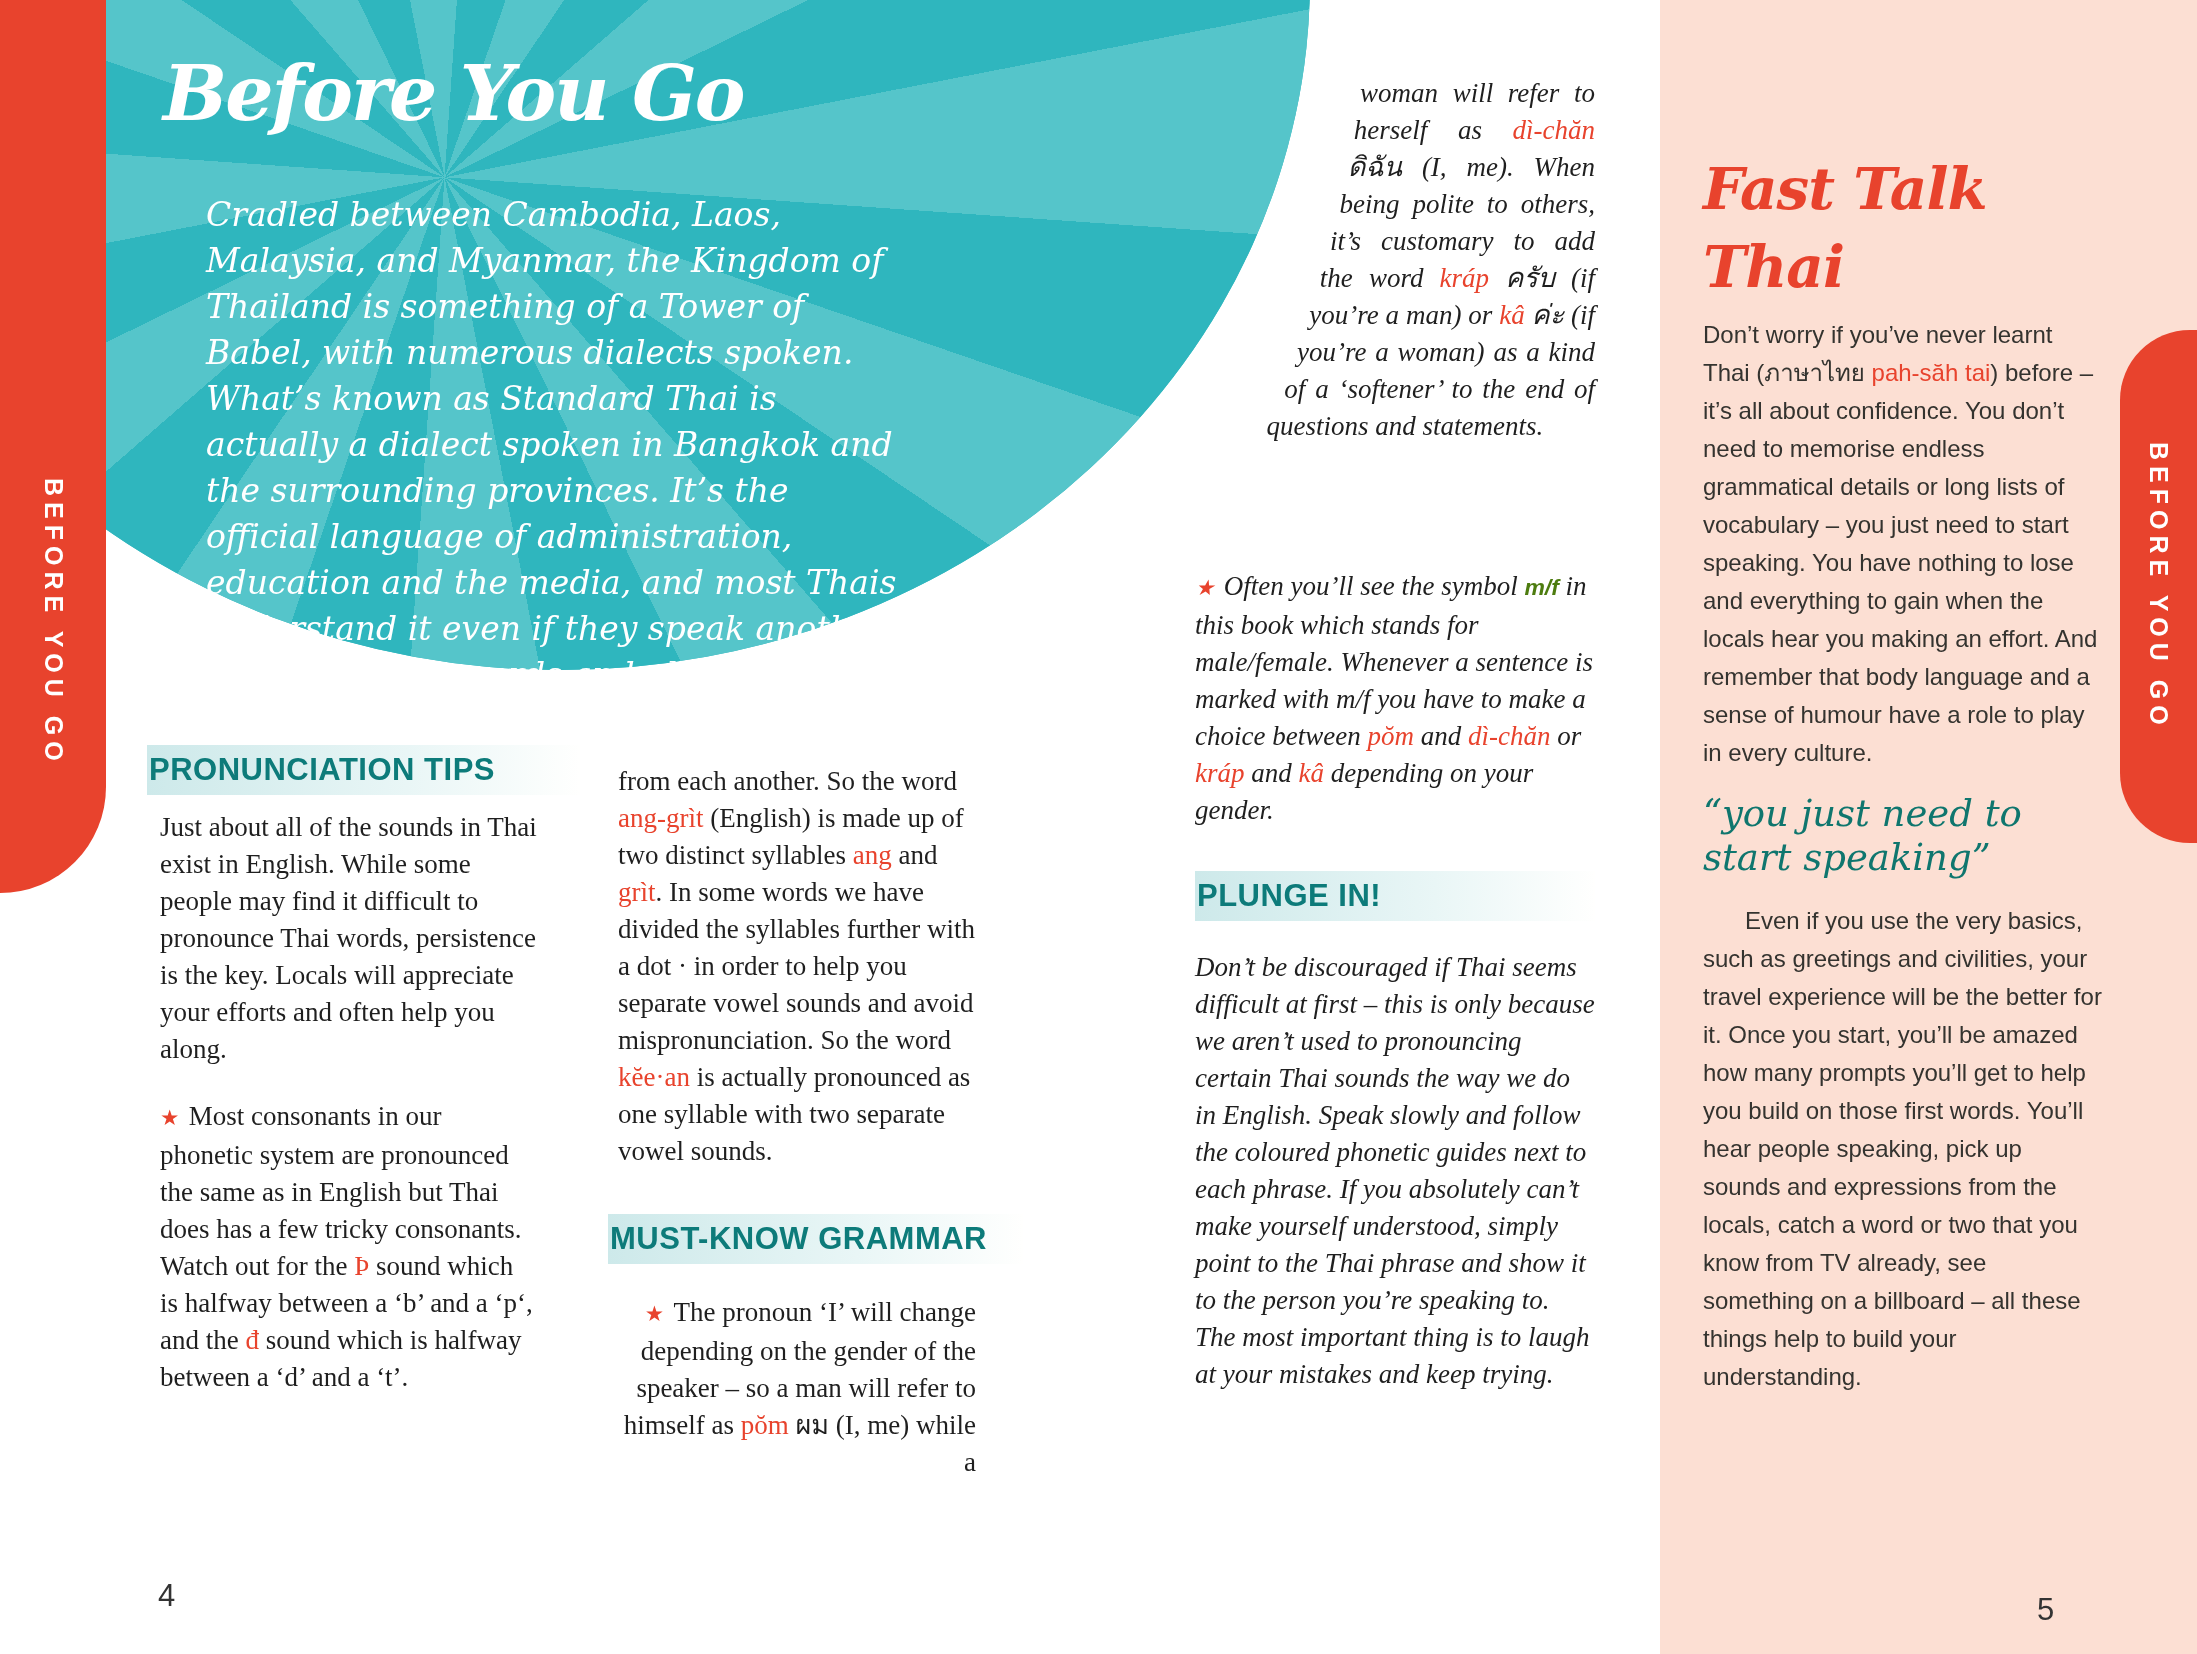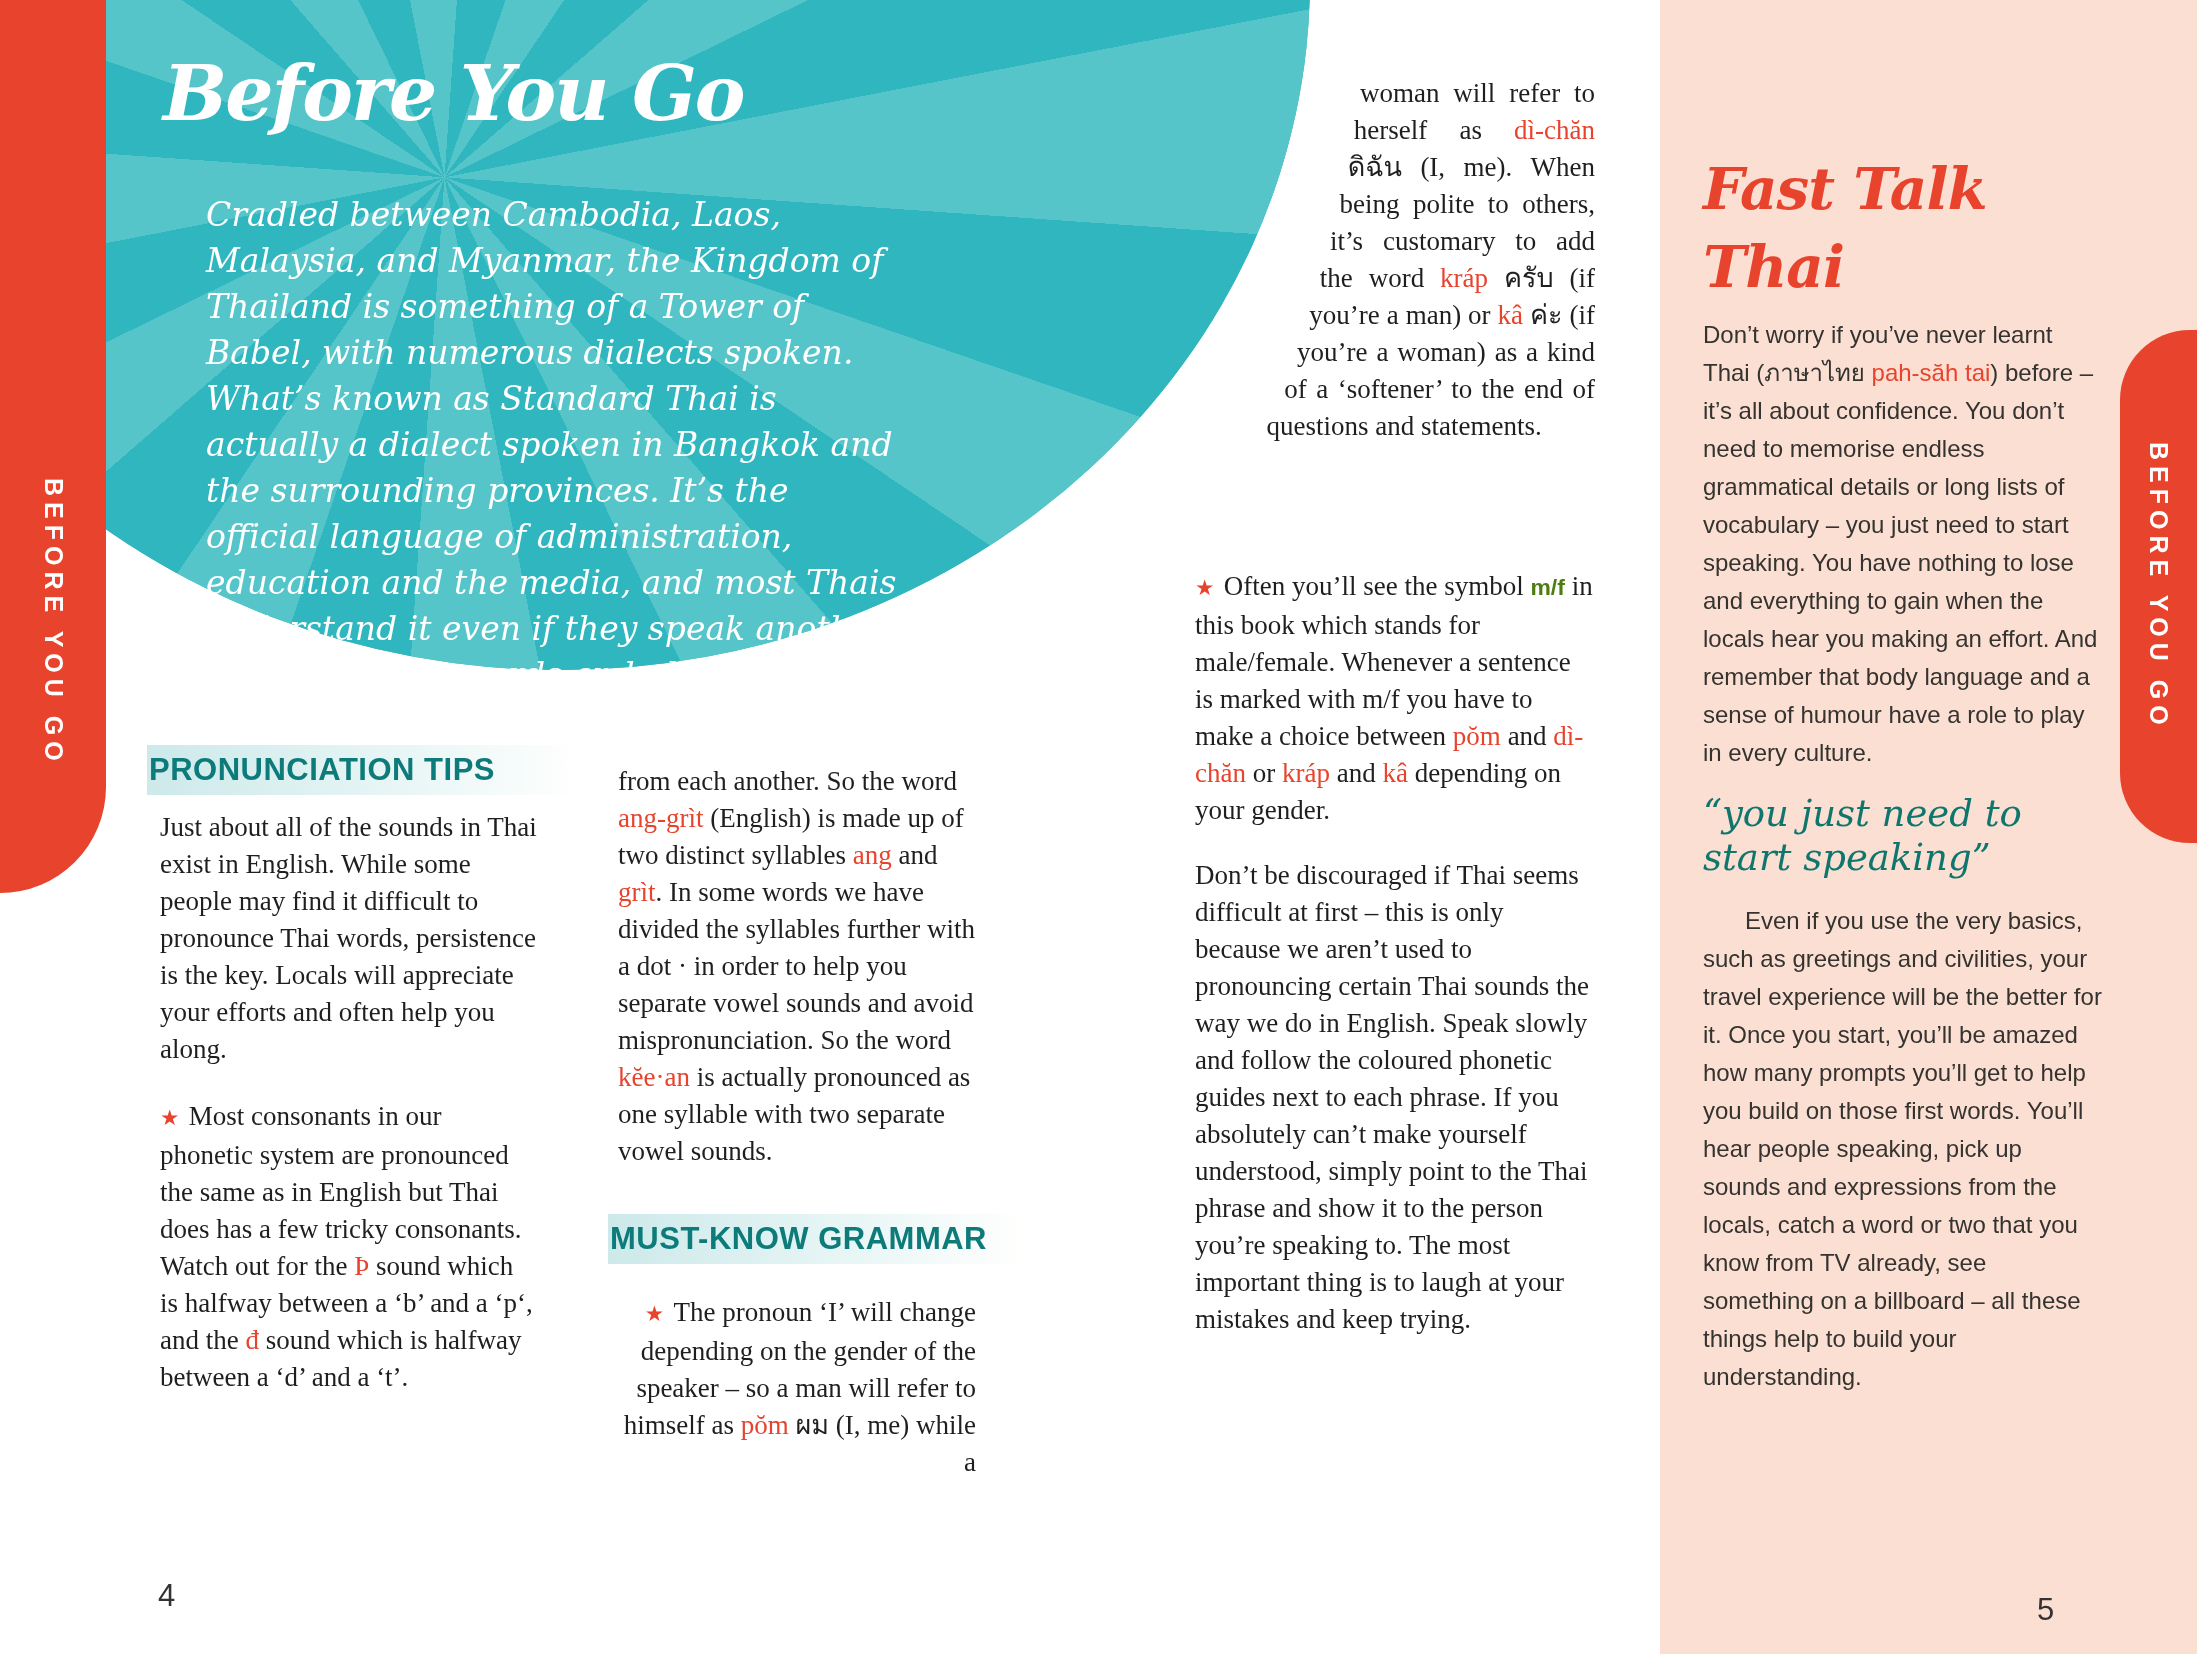--- a/index.html
+++ b/index.html
@@ -72,21 +72,21 @@
     font-family:"Liberation Serif",serif;font-size:27px;line-height:37px;
     color:#1f1f1f;text-align:left;
   }
   #col1 .p{margin:0 0 0 13px;width:378px;}
   #col1 .band{margin-bottom:14px;}
   #col1 .p + .p{margin-top:30px;}
   #col1 .p.last{margin-top:36px;}
   #col2 .p{margin-left:10px;width:358px;}
   #col2 .band{margin-top:44px;}
   #col2 .p.after-band{margin-top:30px;text-align:right;}
-  #col3 .p{width:400px;}
+  #col3 .p{width:400px;font-style:italic;}
   #col3 .wrapped{height:455px;text-align:justify;}
   .wrap-spacer{
     float:left;width:165px;height:460px;
     shape-outside:polygon(0 0,165px 0,150px 90px,132px 160px,112px 230px,
       88px 300px,58px 360px,22px 420px,0 460px);
   }
   #col3 .p2{margin-top:38px;}
   #col3 .band{margin-top:42px;}
   #col3 .p3{margin-top:28px;}
   .seg-red{color:#e8432d;}
@@ -152,20 +152,23 @@
     <span>MUST-KNOW GRAMMAR</span>
   </div>
   <div class="p after-band"><span class="seg-star">★  </span><span>The pronoun ‘I’ will change depending on the gender of the speaker – so a man will refer to himself as </span><span class="seg-red">pŏm</span><span> ผม (I, me) while a</span></div>
 </div>
 
 <div class="col" id="col3">
   <div class="p wrapped">
     <span class="wrap-spacer"></span><span><span>woman will refer to herself as </span><span class="seg-red">dì-chăn</span><span> ดิฉัน (I, me). When being polite to others, it’s customary to add the word </span><span class="seg-red">kráp</span><span> ครับ (if you’re a man) or </span><span class="seg-red">kâ</span><span> ค่ะ (if you’re a woman) as a kind of a ‘softener’ to the end of questions and statements.</span></span>
   </div>
   <div class="p p2"><span class="seg-star">★ </span><span>Often you’ll see the symbol </span><span class="seg-gray">m/f</span><span> in this book which stands for male/female. Whenever a sentence is marked with m/f you have to make a choice between </span><span class="seg-red">pŏm</span><span> and </span><span class="seg-red">dì-chăn</span><span> or </span><span class="seg-red">kráp</span><span> and </span><span class="seg-red">kâ</span><span> depending on your gender.</span></div>
+  <div class="band">
+    <span>PLUNGE IN!</span>
+  </div>
   <div class="p p3"><span>Don’t be discouraged if Thai seems difficult at first – this is only because we aren’t used to pronouncing certain Thai sounds the way we do in English. Speak slowly and follow the coloured phonetic guides next to each phrase. If you absolutely can’t make yourself understood, simply point to the Thai phrase and show it to the person you’re speaking to. The most important thing is to laugh at your mistakes and keep trying.</span></div>
 </div>
 
 <div class="page5">
   <div class="p5-title">Fast Talk Thai</div>
   <div class="p5-body"><span>Don’t worry if you’ve never learnt Thai (ภาษาไทย </span><span class="seg-red">pah-săh tai</span><span>) before – it’s all about confidence. You don’t need to memorise endless grammatical details or long lists of vocabulary – you just need to start speaking. You have nothing to lose and everything to gain when the locals hear you making an effort. And remember that body language and a sense of humour have a role to play in every culture.</span></div>
   <div class="p5-quote">“you just need to start speaking”</div>
   <div class="p5-body indent"><span>Even if you use the very basics, such as greetings and civilities, your travel experience will be the better for it. Once you start, you’ll be amazed how many prompts you’ll get to help you build on those first words. You’ll hear people speaking, pick up sounds and expressions from the locals, catch a word or two that you know from TV already, see something on a billboard – all these things help to build your understanding.</span></div>
 </div>
 

